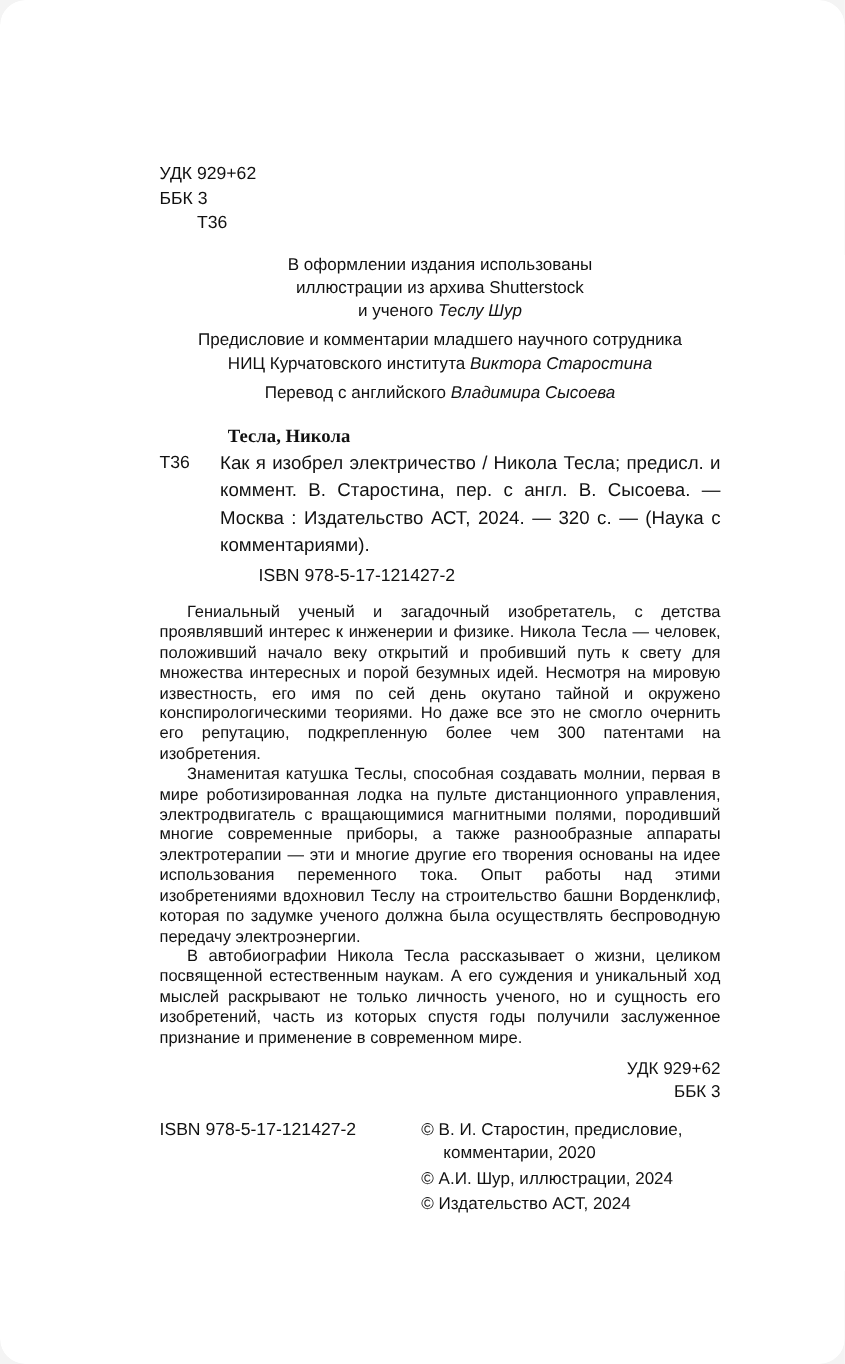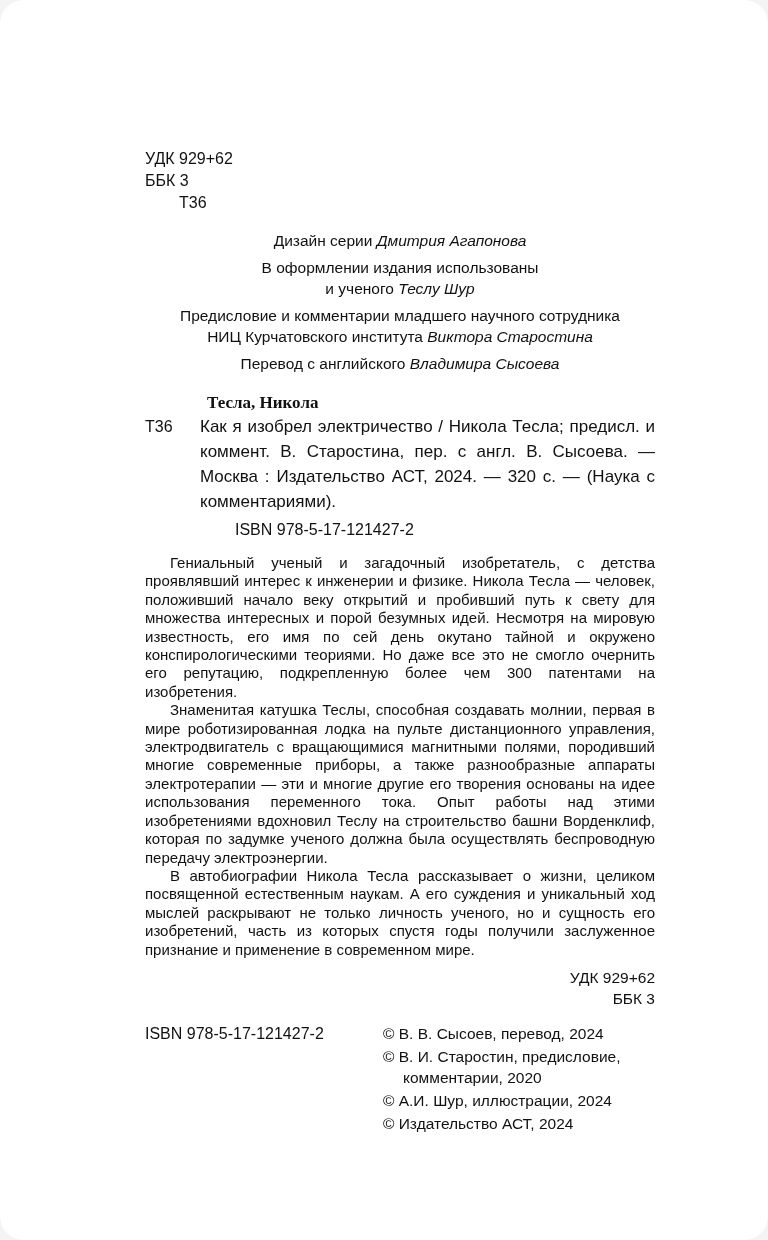--- a/index.html
+++ b/index.html
@@ -59,24 +59,22 @@
 <div class="page">
 
   <div class="codes-top">
     <div>УДК 929+62</div>
     <div>ББК 3</div>
     <div class="author-code">Т36</div>
   </div>
 
   <div class="credits">
     <div class="group">
-      <span>Дизайн серии </span><span class="i">Дмитрия Агапонова</span>
-    </div>
-    <div class="group">
       <div>В оформлении издания использованы</div>
+      <div>иллюстрации из архива Shutterstock</div>
       <div>
         <span>и ученого </span><span class="i">Теслу Шур</span>
       </div>
     </div>
     <div class="group">
       <div>Предисловие и комментарии младшего научного сотрудника</div>
       <div>
         <span>НИЦ Курчатовского института </span><span class="i">Виктора Старостина</span>
       </div>
     </div>
@@ -99,20 +97,19 @@
   </div>
 
   <div class="codes-bottom">
     <div>УДК 929+62</div>
     <div>ББК 3</div>
   </div>
 
   <div class="footer">
     <div class="isbn">ISBN 978-5-17-121427-2</div>
     <div class="copyrights">
-      <div class="c-item">© В. В. Сысоев, перевод, 2024</div>
       <div class="c-item">© В. И. Старостин, предисловие, комментарии, 2020</div>
       <div class="c-item">© А.И. Шур, иллюстрации, 2024</div>
       <div class="c-item">© Издательство АСТ, 2024</div>
     </div>
   </div>
 
 </div>
 
 </body></html>

